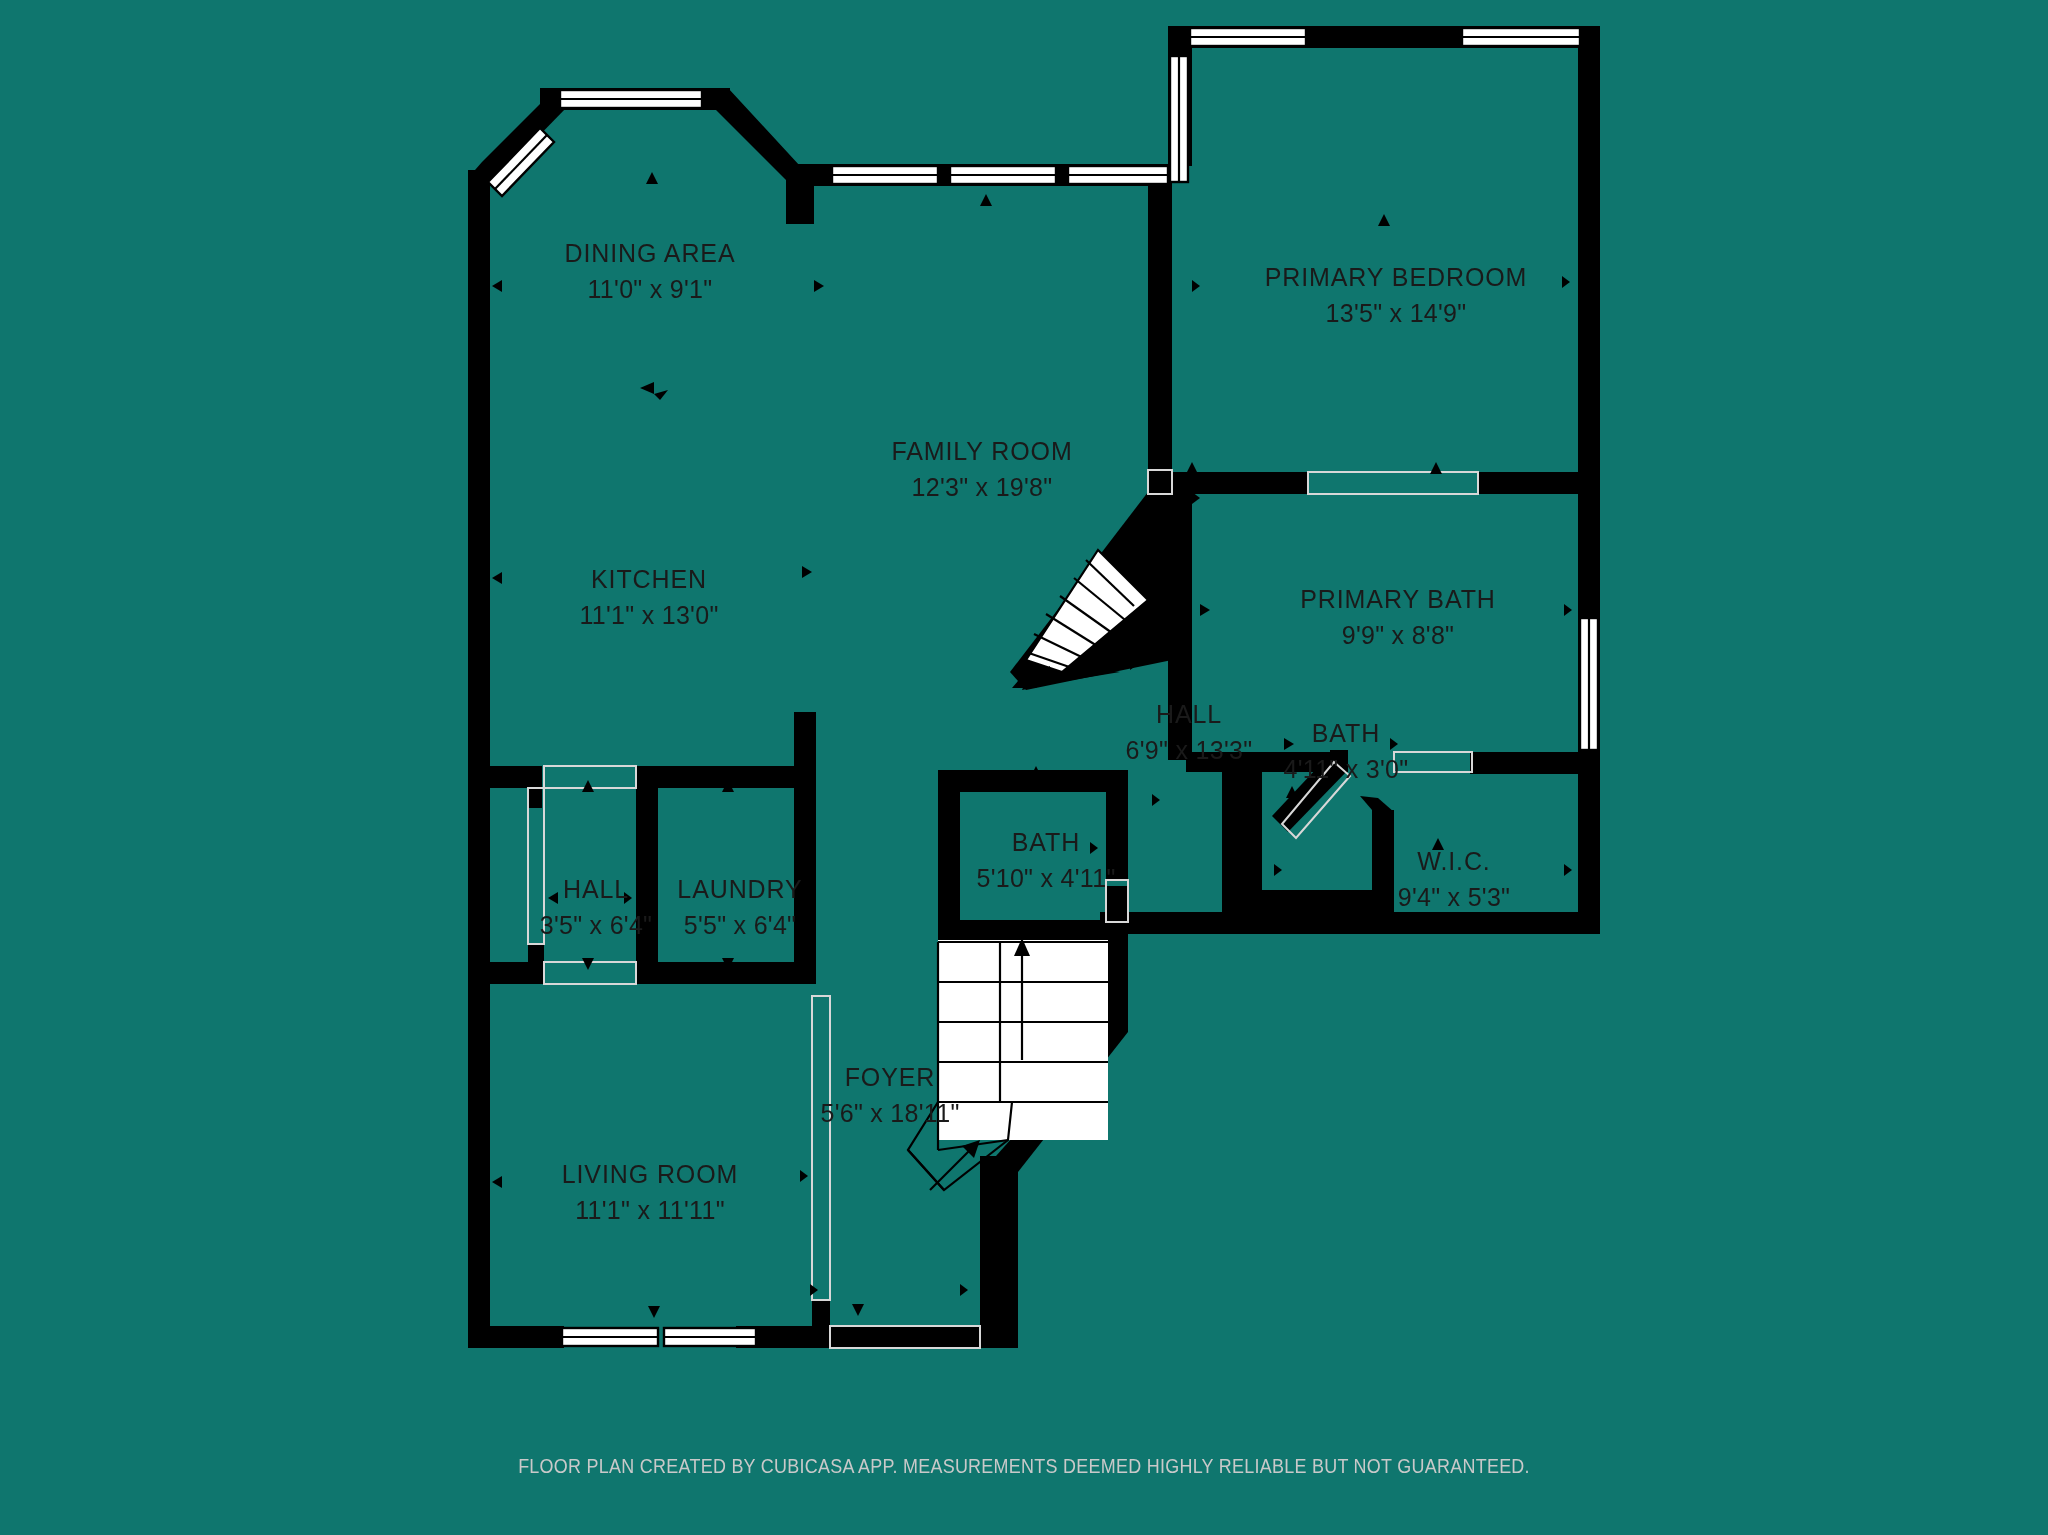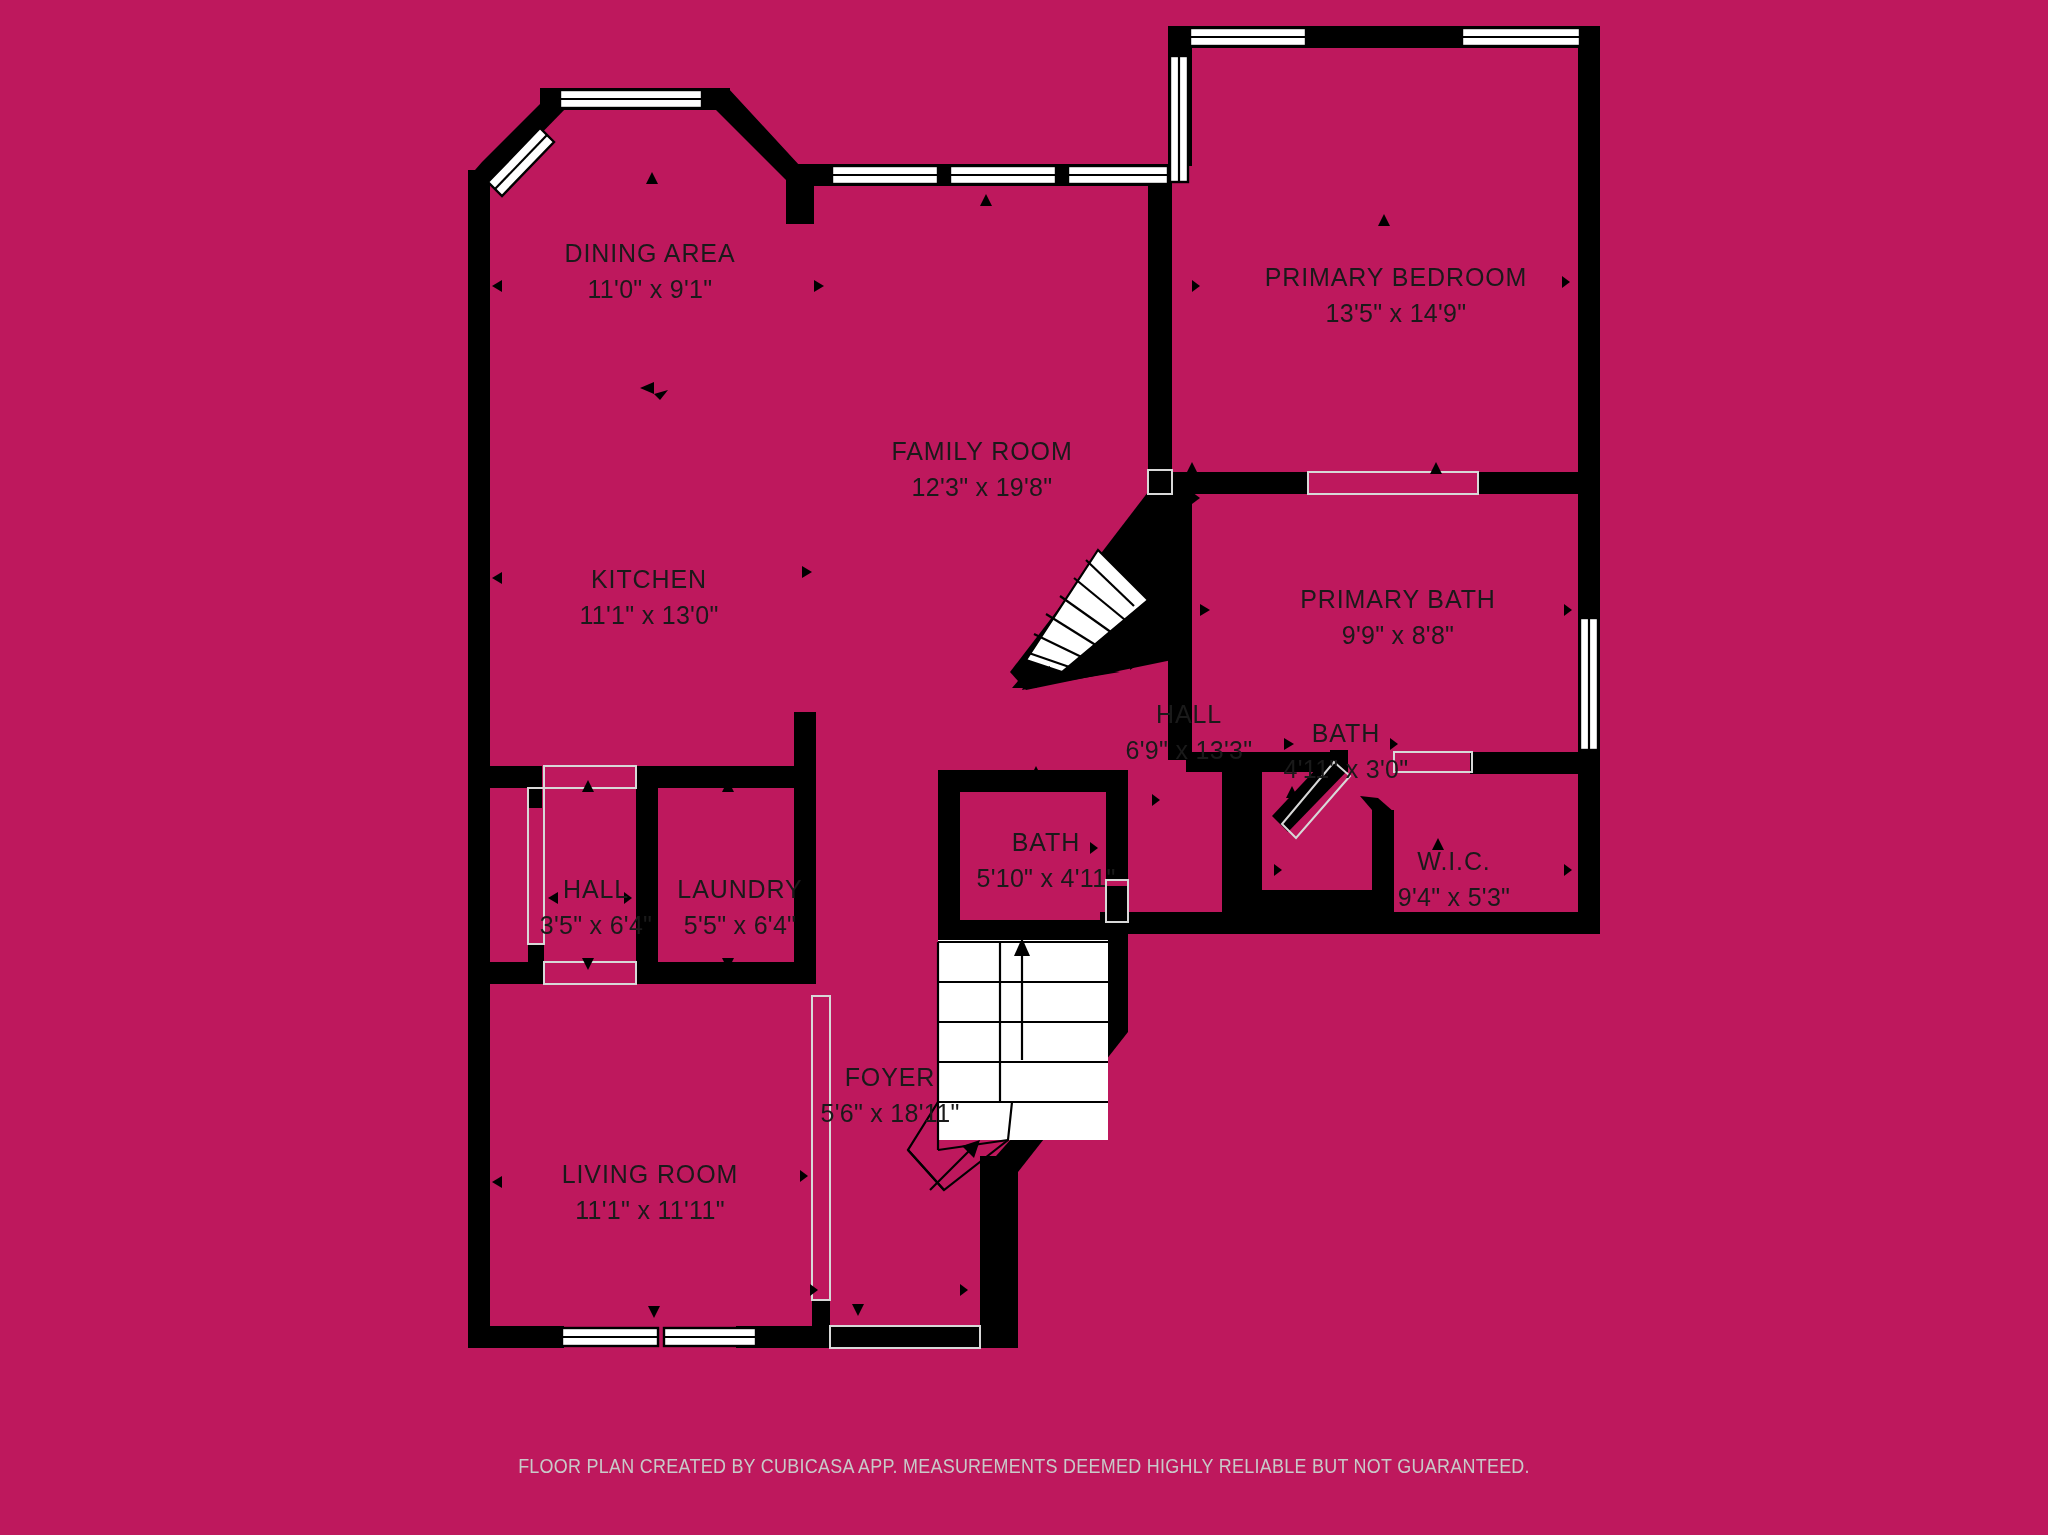--- a/index.html
+++ b/index.html
@@ -10,21 +10,21 @@
   body {
     width: 2048px;
     height: 1535px;
     overflow: hidden;
     font-family: "Liberation Sans", sans-serif;
   }
   #floorplan-page {
     position: relative;
     width: 2048px;
     height: 1535px;
-    background: #be185d;
+    background: #0f766e;
   }
   #plan-svg {
     position: absolute;
     left: 0;
     top: 0;
     width: 2048px;
     height: 1535px;
     display: block;
   }
   .wall {

